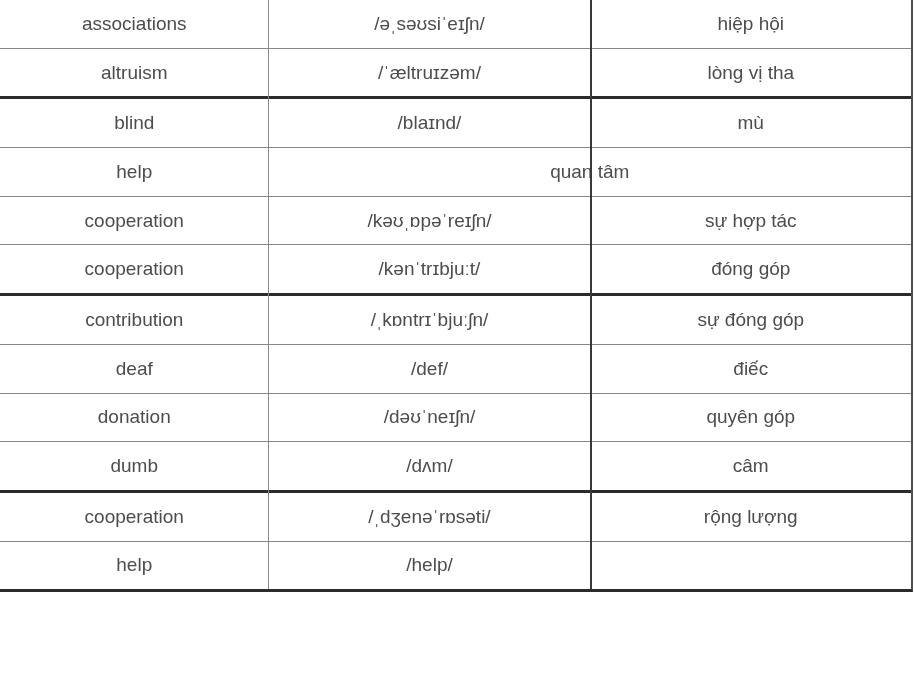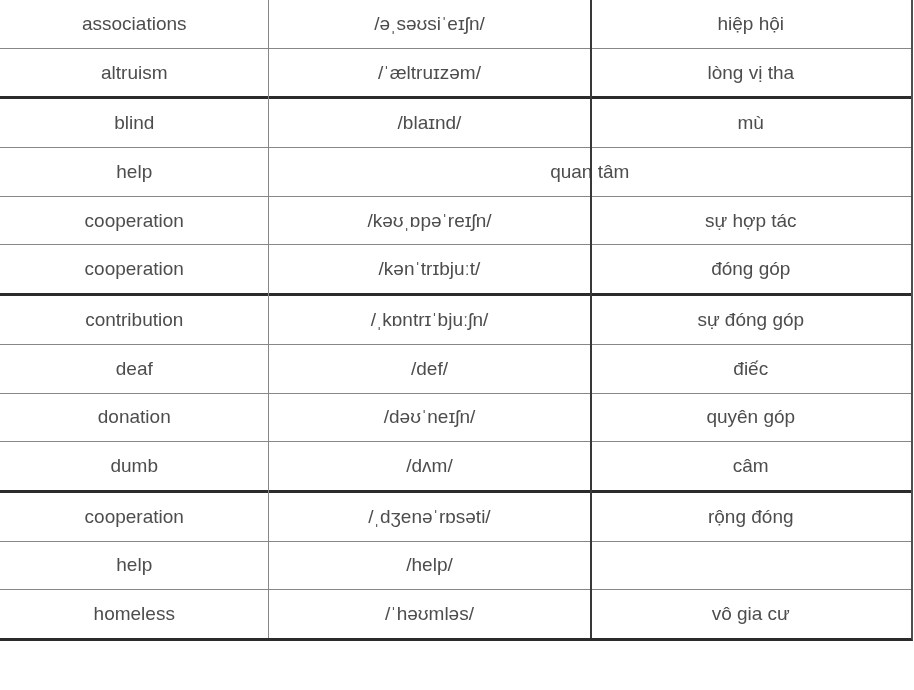--- a/index.html
+++ b/index.html
@@ -110,27 +110,22 @@
     <div class="cell meaning">quyên góp</div>
   </div>
       <div class="row">
     <div class="cell word">dumb</div>
     <div class="cell ipa">/dʌm/</div>
     <div class="cell meaning">câm</div>
   </div>
       <div class="row group-start">
     <div class="cell word">cooperation</div>
     <div class="cell ipa">/ˌdʒenəˈrɒsəti/</div>
-    <div class="cell meaning">rộng đóng</div>
+    <div class="cell meaning">rộng lượng</div>
   </div>
       <div class="row">
     <div class="cell word">help</div>
     <div class="cell ipa">/help/</div>
-  </div>
-      <div class="row">
-    <div class="cell word">homeless</div>
-    <div class="cell ipa">/ˈhəʊmləs/</div>
-    <div class="cell meaning">vô gia cư</div>
   </div>
     </div>
   <div class="col-divider d1"></div>
   <div class="col-divider d2"></div>
 </div>
 
 </body></html>

